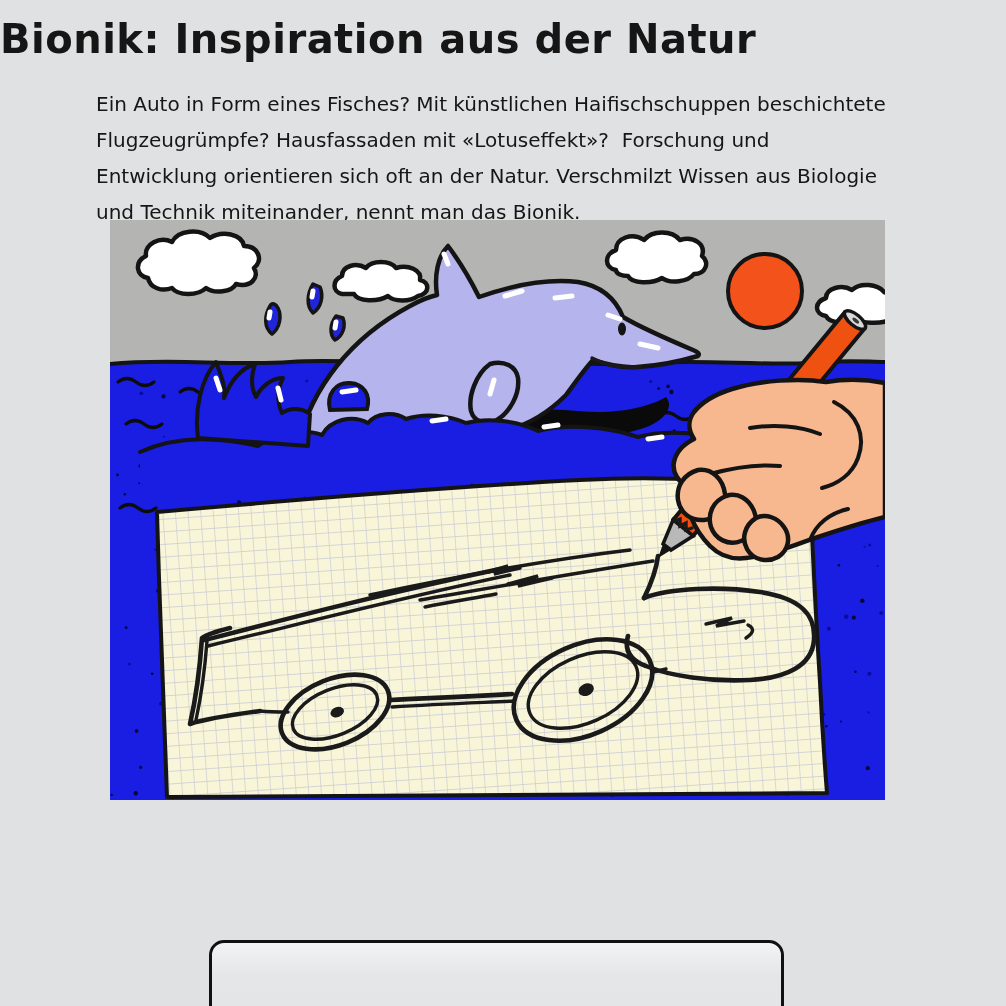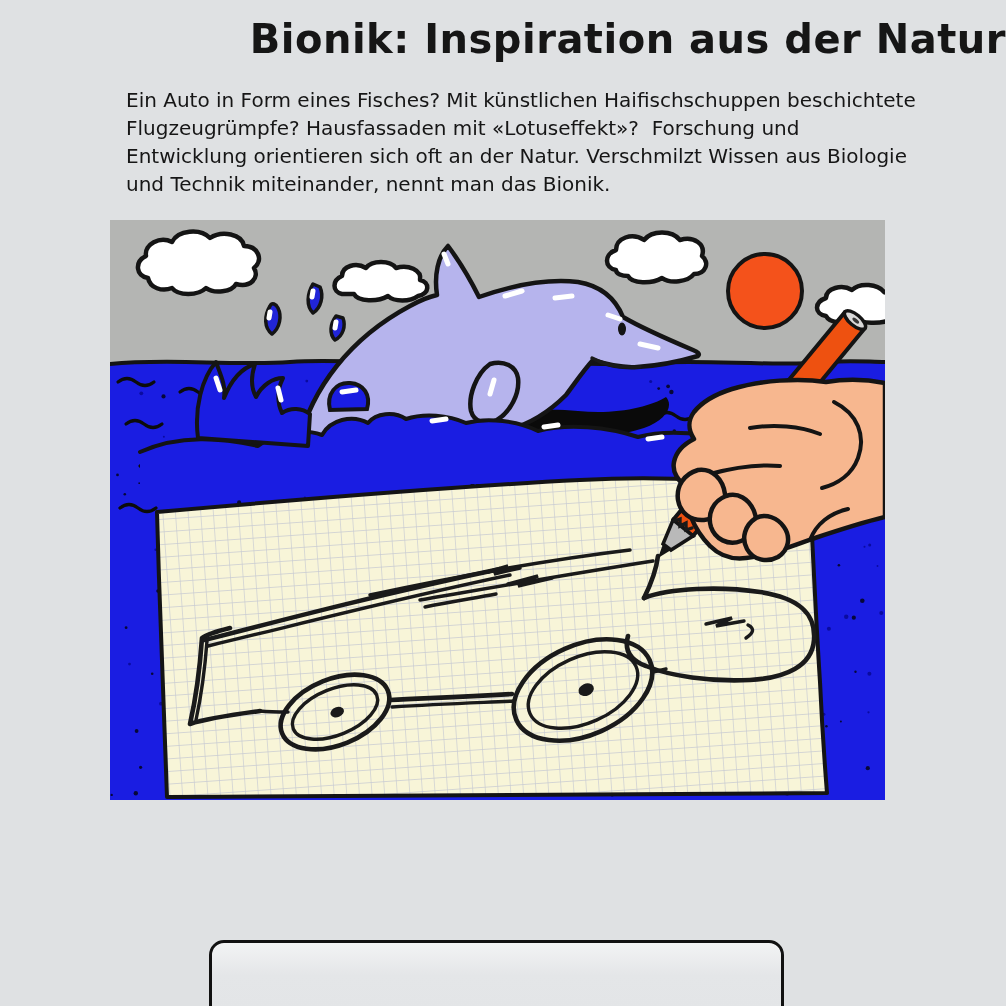--- a/index.html
+++ b/index.html
@@ -1,22 +1,22 @@
 <!DOCTYPE html>
 <html style="--bg: #dfe1e3; --ink: #161616; --sky: #b4b5b3; --sea: #1a1de2; --sun: #f4521b; --dolphin: #b6b4ed; --paper: #f8f5d8; --skin: #f7b78f; --pencil: #ee5110; --card-border: #111111;"><head>
 <meta charset="utf-8">
 <style>
   html,body{margin:0;padding:0;}
   body{width:1006px;height:1006px;overflow:hidden;background:var(--bg,#dfe1e3);
        font-family:"DejaVu Sans","Liberation Sans",sans-serif;}
   .page{position:relative;width:1006px;height:1006px;overflow:hidden;}
-  .title{position:absolute;top:16px;left:0;width:1006px;margin:0;text-align:right;
+  .title{position:absolute;top:16px;left:0;width:1006px;margin:0;text-align:left;
          font-size:40px;font-weight:700;letter-spacing:.5px;color:var(--ink,#161616);}
-  .intro{position:absolute;top:86px;left:126px;width:792px;margin:0;
-         font-size:20px;line-height:28px;color:var(--ink,#161616);white-space:pre-wrap;}
+  .intro{position:absolute;top:86px;left:96px;width:792px;margin:0;
+         font-size:20px;line-height:36px;color:var(--ink,#161616);white-space:pre-wrap;}
   .scene{position:absolute;top:220px;left:110px;width:775px;height:580px;display:block;}
   .card{position:absolute;top:940px;left:209px;width:575px;height:140px;
         border:3px solid var(--card-border,#111);border-radius:15px;box-sizing:border-box;
         background:linear-gradient(180deg,#f2f3f4 0%,#e4e6e8 24%,#e1e3e5 100%);}
   
   .sky{fill:var(--sky,#b4b5b3);}
   .sea{fill:var(--sea,#1a1de2);}
   .cloud{fill:#ffffff;stroke:#141414;stroke-width:4.5;stroke-linejoin:round;}
   .sun{fill:var(--sun,#f4521b);stroke:#141414;stroke-width:4;}
   .outline{fill:none;stroke:#141414;stroke-width:4;stroke-linecap:round;stroke-linejoin:round;}

